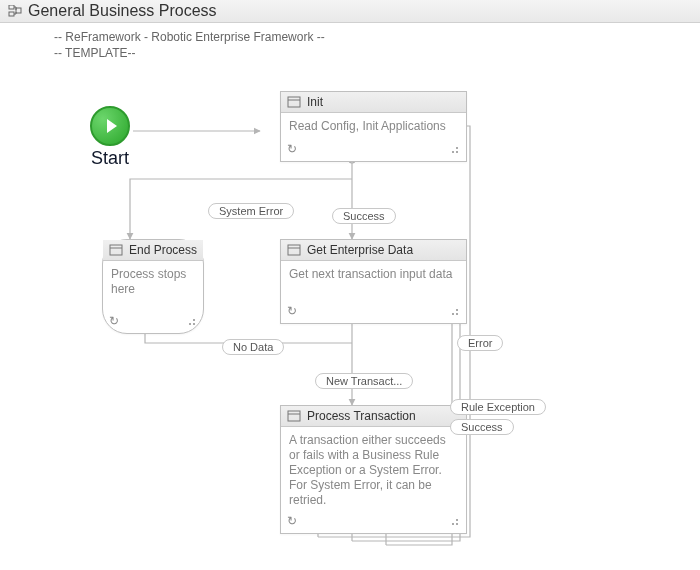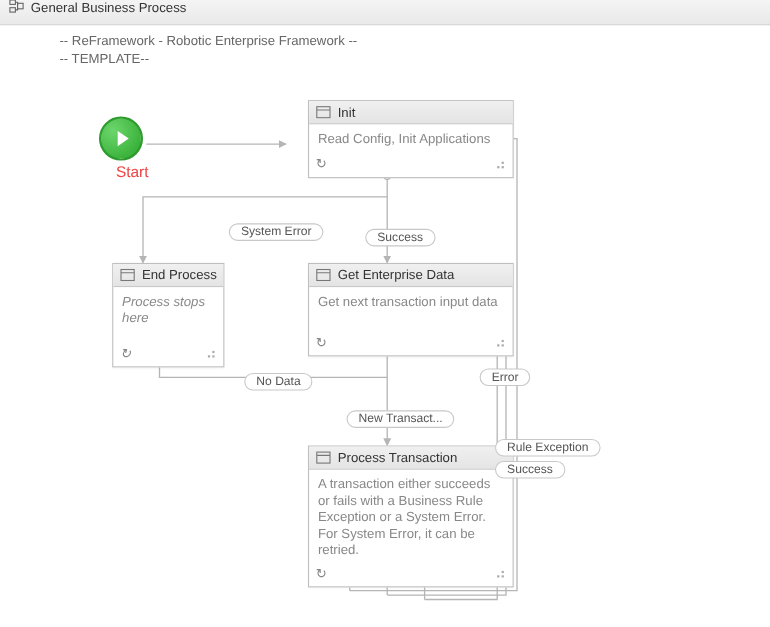--- a/index.html
+++ b/index.html
@@ -12,47 +12,47 @@
     font-size: 12px;
     color: #333333;
     overflow: hidden;
   }
 
   .title-bar {
     height: 22px;
     background: linear-gradient(#f4f4f4, #e9e9e9);
     border-bottom: 1px solid #d0d0d0;
     display: flex;
-    align-items: flex-start;
+    align-items: center;
     padding-left: 8px;
     gap: 6px;
-    font-size: 12px;
+    font-size: 16px;
     color: #333;
   }
 
   .subtitle-area {
     padding: 6px 0 0 54px;
     color: #666;
     font-size: 12px;
     line-height: 16px;
   }
 
   .canvas {
     position: relative;
     width: 700px;
     height: 520px;
   }
 
   
   .start-node {
     position: absolute;
     width: 50px;
-    text-align: right;
-    color: #ef4444;
-    font-size: 14px;
+    text-align: center;
+    color: #0f172a;
+    font-size: 18px;
   }
   .start-circle {
     width: 36px;
     height: 36px;
     border-radius: 50%;
     border: 2px solid #2e9b2e;
     background: radial-gradient(circle at 30% 30%, #6cd66c, #2aa62a);
     margin: 0 auto 2px auto;
     display: flex;
     align-items: center;
@@ -233,31 +233,31 @@
       <span>Read Config, Init Applications</span>
       <span class="corner-loop">↻</span>
       <span class="corner-dots">
         <span style="left:8px;top:6px;"></span>
           <span style="left:4px;top:6px;"></span>
           <span style="left:8px;top:2px;"></span>
       </span>
     </div>
   </div>
 
-  <div class="state" style="left:82px; top:178px; width:100px;">
+  <div class="state" style="left:82px; top:178px; width:100px;border-radius:25px;">
     <div class="state-header">
       <span class="mini-icon">
         <svg width="14" height="12" viewBox="0 0 14 12">
             <rect x="1" y="1" width="12" height="10" fill="none" stroke="#777"></rect>
             <line x1="1" y1="4" x2="13" y2="4" stroke="#777"></line>
           </svg>
       </span>
       <span>End Process</span>
     </div>
-    <div class="state-body" style="height:44px;font-style:italic;">
+    <div class="state-body" style="height:44px;">
       <span>Process stops here</span>
       <span class="corner-loop">↻</span>
       <span class="corner-dots">
         <span style="left:8px;top:6px;"></span>
           <span style="left:4px;top:6px;"></span>
           <span style="left:8px;top:2px;"></span>
       </span>
     </div>
   </div>
 
@@ -300,17 +300,17 @@
           <span style="left:4px;top:6px;"></span>
           <span style="left:8px;top:2px;"></span>
       </span>
     </div>
   </div>
 
   <div class="trans-label" style="left:208px; top:142px;">System Error</div>
   <div class="trans-label" style="left:332px; top:147px;">Success</div>
   <div class="trans-label" style="left:222px; top:278px;">No Data</div>
   <div class="trans-label" style="left:315px; top:312px;">New Transact...</div>
-  <div class="trans-label" style="left:436px; top:274px;">Error</div>
+  <div class="trans-label" style="left:457px; top:274px;">Error</div>
   <div class="trans-label" style="left:450px; top:338px;">Rule Exception</div>
   <div class="trans-label" style="left:450px; top:358px;">Success</div>
 
 </div>
 
 </body></html>

